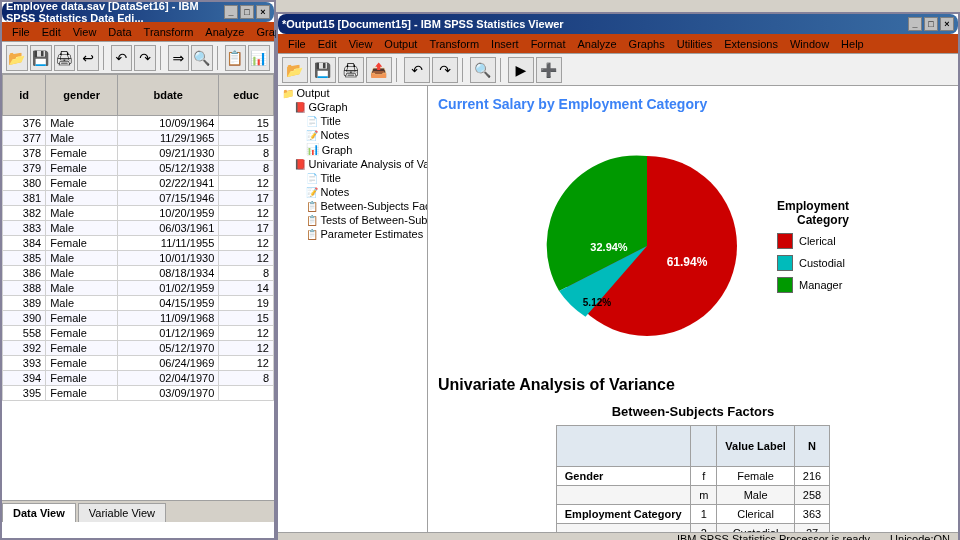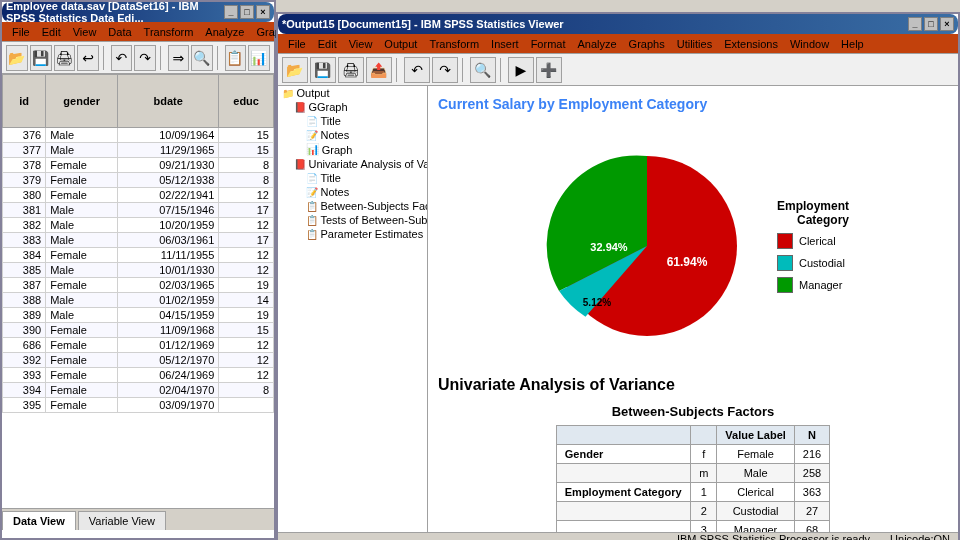--- a/index.html
+++ b/index.html
@@ -20,27 +20,27 @@
     .menubar-item { padding: 2px 6px; font-size: 11px; cursor: pointer; color: #000; }
 
     
     .toolbar { height: 32px; background: #f0f0f0; border-bottom: 1px solid #a0a0a0; display: flex; align-items: center; padding: 2px 4px; gap: 2px; }
     .toolbar-btn { width: 26px; height: 26px; background: #e8e8e8; border: 1px solid #a0a0a0; display: inline-flex; align-items: center; justify-content: center; cursor: pointer; font-size: 14px; }
     .toolbar-sep { width: 4px; height: 24px; border-left: 1px solid #a0a0a0; margin: 0 2px; }
 
     
     .data-area { overflow: hidden; height: calc(100% - 74px); background: #fff; }
     .data-table { width: 100%; border-collapse: collapse; font-size: 11px; }
-    .data-table th { background: #d4d0c8; border: 1px solid #a0a0a0; padding: 20px 4px; text-align: center; font-weight: bold; position: sticky; top: 0; z-index: 1; white-space: nowrap; margin-top: 24px; }
+    .data-table th { background: #d4d0c8; border: 1px solid #a0a0a0; padding: 14px 4px; text-align: center; font-weight: bold; position: sticky; top: 0; z-index: 1; white-space: nowrap; margin-top: 24px; }
     .data-table td { border: 1px solid #d0d0d0; padding: 1px 4px; text-align: right; white-space: nowrap; }
     .data-table td.text-cell { text-align: left; }
     .data-table tr:nth-child(even) td { background: #f8f8ff; }
 
     
-    .bottom-tabs { position: absolute; bottom: 8px; left: 0; right: 0; height: 22px; background: #d4d0c8; display: flex; align-items: flex-end; border-top: 1px solid #a0a0a0; }
+    .bottom-tabs { position: absolute; bottom: 16px; left: 0; right: 0; height: 22px; background: #d4d0c8; display: flex; align-items: flex-end; border-top: 1px solid #a0a0a0; }
     .tab { padding: 3px 10px; background: #e8e8e8; border: 1px solid #a0a0a0; border-bottom: none; margin-right: 2px; cursor: pointer; font-size: 11px; }
     .tab.active { background: #fff; font-weight: bold; }
 
     
     .output-content { display: flex; height: calc(100% - 74px); }
     .output-tree { width: 150px; min-width: 150px; background: #fff; border-right: 1px solid #a0a0a0; overflow-y: auto; overflow-x: hidden; font-size: 11px; }
     .tree-item { padding: 1px 4px; cursor: pointer; display: flex; align-items: center; gap: 2px; white-space: nowrap; }
     .tree-indent1 { padding-left: 16px; }
     .tree-indent2 { padding-left: 28px; }
     .tree-icon { font-size: 10px; color: #404080; }
@@ -59,21 +59,21 @@
     .legend { display: flex; flex-direction: column; gap: 6px; }
     .legend-title { font-weight: bold; font-size: 12px; text-align: right; }
     .legend-item { display: flex; align-items: center; gap: 6px; font-size: 11px; }
     .legend-color { width: 16px; height: 16px; border: 1px solid #666; }
 
     
     .analysis-section { margin-top: 10px; }
     .analysis-title { font-size: 16px; font-weight: bold; margin-bottom: 10px; color: #000; }
     .table-title { font-size: 13px; font-weight: bold; text-align: center; margin-bottom: 6px; color: #000; }
     .spss-table { border-collapse: collapse; font-size: 11px; margin: 0 auto; }
-    .spss-table th { background: #e0e8f0; border: 1px solid #a0a0a0; padding: 3px 8px; text-align: center; font-weight: bold; }
+    .spss-table th { background: #e0e8f0; border: 1px solid #a0a0a0; padding: 14px 8px; text-align: center; font-weight: bold; }
     .spss-table td { border: 1px solid #a0a0a0; padding: 3px 8px; text-align: center; }
     .spss-table td.left { text-align: left; font-weight: bold; }
     .spss-table tr:nth-child(even) td { background: #f5f5f5; }
 
     
     .statusbar { position: absolute; bottom: 0; left: 0; right: 0; height: 18px; background: #d4d0c8; border-top: 1px solid #a0a0a0; display: flex; align-items: flex-start; justify-content: flex-end; padding: 0 8px; font-size: 11px; gap: 20px; }
   </style>
 </head>
 <body>
 
@@ -178,45 +178,45 @@
             <td>11/11/1955</td>
             <td>12</td>
           </tr>
           <tr>
             <td>385</td>
             <td class="text-cell">Male</td>
             <td>10/01/1930</td>
             <td>12</td>
           </tr>
           <tr>
-            <td>387</td>
-            <td class="text-cell">Female</td>
-            <td>02/03/1965</td>
-            <td>19</td>
+            <td>386</td>
+            <td class="text-cell">Male</td>
+            <td>08/18/1934</td>
+            <td>8</td>
           </tr>
           <tr>
             <td>388</td>
             <td class="text-cell">Male</td>
             <td>01/02/1959</td>
             <td>14</td>
           </tr>
           <tr>
             <td>389</td>
             <td class="text-cell">Male</td>
             <td>04/15/1959</td>
             <td>19</td>
           </tr>
           <tr>
             <td>390</td>
             <td class="text-cell">Female</td>
             <td>11/09/1968</td>
             <td>15</td>
           </tr>
           <tr>
-            <td>686</td>
+            <td>558</td>
             <td class="text-cell">Female</td>
             <td>01/12/1969</td>
             <td>12</td>
           </tr>
           <tr>
             <td>392</td>
             <td class="text-cell">Female</td>
             <td>05/12/1970</td>
             <td>12</td>
           </tr>

